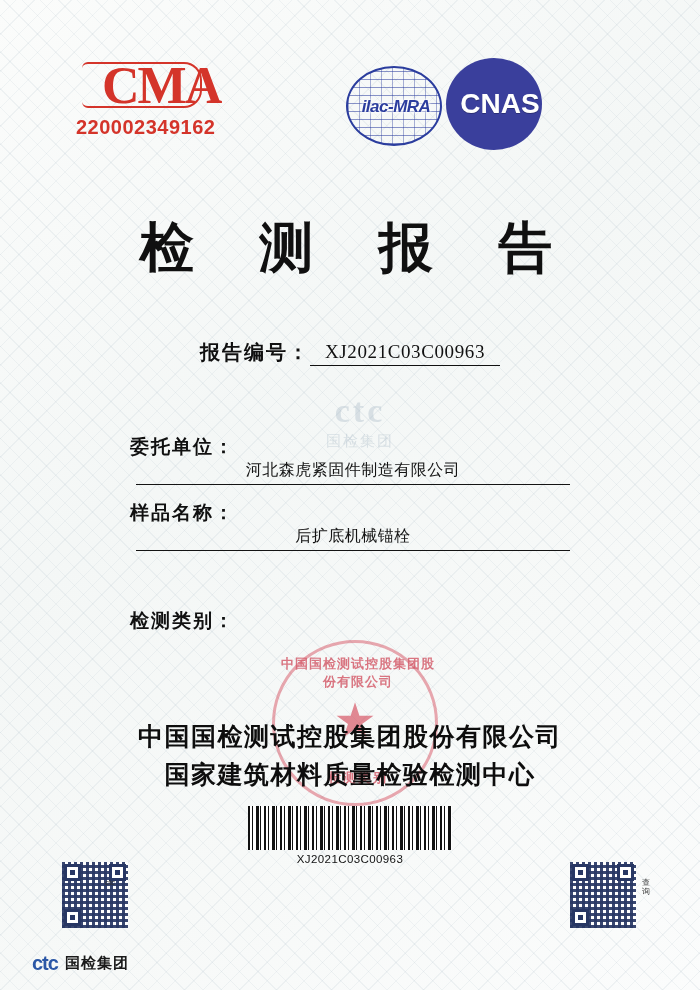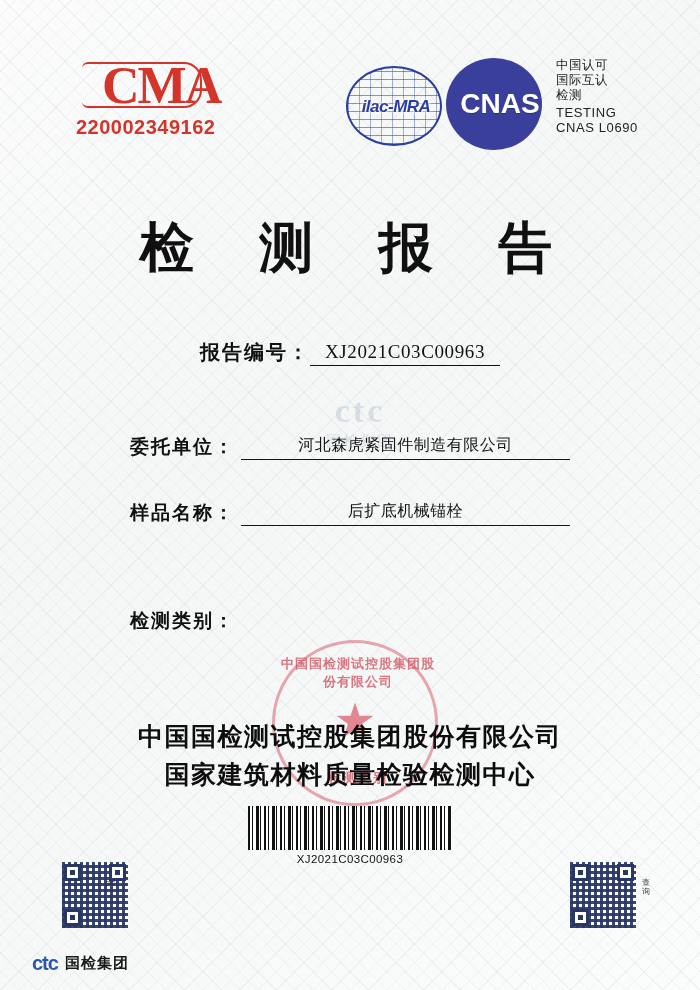--- a/index.html
+++ b/index.html
@@ -190,22 +190,22 @@
     min-width: 170px;
     text-align: center;
     letter-spacing: 0.6px;
   }
   
   .field-row {
     position: absolute;
     left: 130px;
     width: 440px;
     display: flex;
-    align-items: flex-end;
-    font-family: "Liberation Serif", serif;
+    font-family: "Liberation Serif", serif;
+    flex-direction: column;
   }
   .field-row .f-label {
     font-size: 19px;
     font-weight: bold;
     color: #101010;
     letter-spacing: 2px;
     white-space: nowrap;
   }
   .field-row .f-value {
     flex: 1;
@@ -411,27 +411,20 @@
   <div id="ilac-mark">
     <div class="ilac-globe"></div>
     <div class="ilac-label">ilac-MRA</div>
   </div>
 
   <div id="cnas-mark">
     <div class="cnas-circle"></div>
     <div class="cnas-text">CNAS</div>
   </div>
 
-  <div id="cnas-text-block">
-    <div class="cn-line">中国认可</div>
-    <div class="cn-line">国际互认</div>
-    <div class="cn-line">检测</div>
-    <div class="en-line">TESTING</div>
-    <div class="en-code">CNAS L0690</div>
-  </div>
 
   <div id="doc-title">检 测 报 告</div>
 
   <div id="report-no-row">
     <span class="rn-label">报告编号：</span>
     <span class="rn-value">XJ2021C03C00963</span>
   </div>
 
   <div id="watermark">
     <div class="wm-top">ctc</div>

